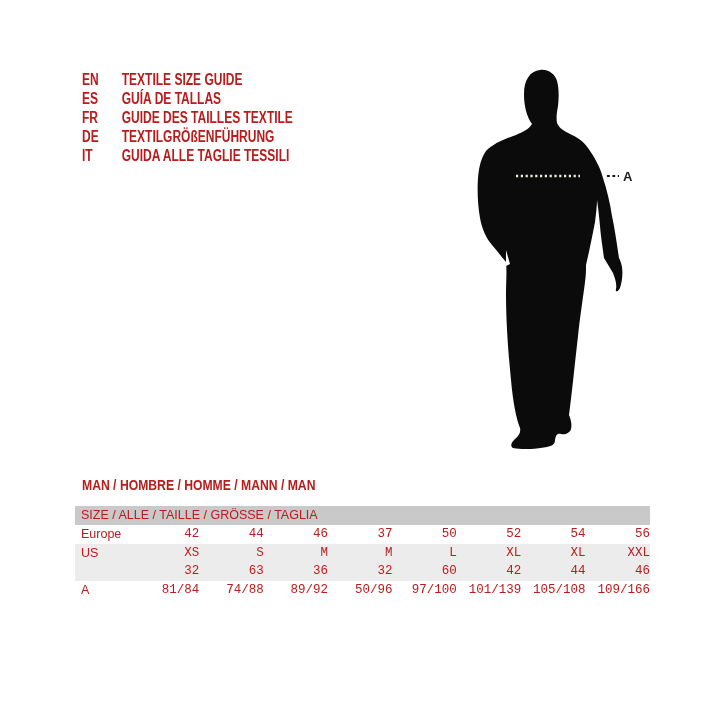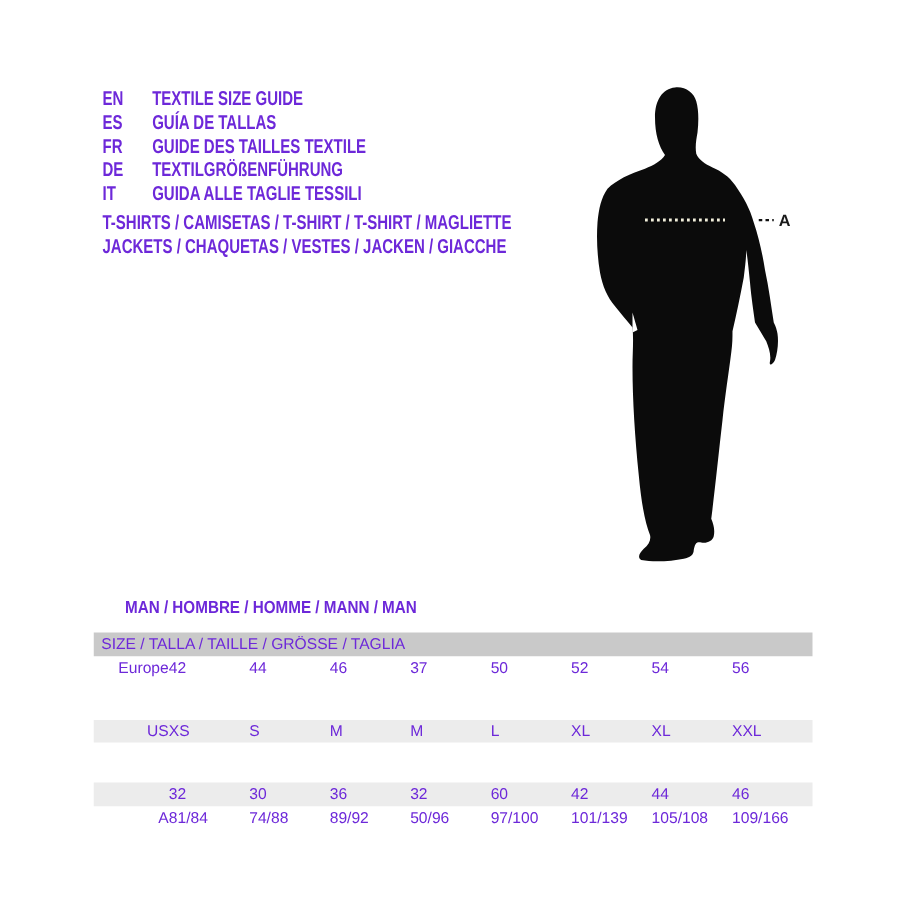--- a/index.html
+++ b/index.html
@@ -1,47 +1,47 @@
 <!DOCTYPE html>
 <html><head>
 <meta charset="utf-8">
 <style>
   html,body{margin:0;padding:0;background:#ffffff;}
   .canvas{
     position:relative;width:720px;height:720px;background:#ffffff;
-    font-family:"Liberation Sans",sans-serif;color:#6d28d9;overflow:hidden;
+    font-family:"Liberation Sans",sans-serif;color:#b91c1c;overflow:hidden;
   }
   .cond{transform:scaleX(0.75);transform-origin:0 0;}
   .cond2{transform:scaleX(0.87);transform-origin:0 0;}
 
   
   .lang-block{position:absolute;left:82px;top:70px;width:420px;}
   .lang-row{display:flex;line-height:19px;font-size:16px;font-weight:bold;white-space:nowrap;}
   .lang-code{width:53px;flex:0 0 53px;}
 
   
   .category-block{position:absolute;left:82px;top:169px;width:480px;}
   .category-line{line-height:19px;font-size:16px;font-weight:bold;white-space:nowrap;}
 
   
   .figure-wrap{position:absolute;left:440px;top:20px;width:280px;height:460px;}
   .figure-wrap svg{display:block;width:280px;height:460px;}
   .measure-label-text{font-family:"Liberation Sans",sans-serif;font-size:13px;font-weight:600;fill:#1a1a1a;}
 
   
-  .section-title{position:absolute;left:100px;top:476px;width:420px;}
+  .section-title{position:absolute;left:82px;top:476px;width:420px;}
   .section-title .inner{font-size:14px;font-weight:bold;line-height:19px;white-space:nowrap;}
 
   
   .size-table{position:absolute;left:75px;top:506px;width:575px;font-size:12.5px;}
   .thead{height:19px;line-height:19px;background:#c9c9c9;padding-left:6px;white-space:nowrap;}
   .trow{display:flex;height:18.5px;line-height:18.5px;}
-  .trow.stripe{background:#ececec;margin-top:32px;}
-  .tlabel{width:54px;flex:0 0 54px;padding-left:6px;text-align:right;}
-  .tcell{flex:1;text-align:left;}
+  .trow.stripe{background:#ececec;}
+  .tlabel{width:54px;flex:0 0 54px;padding-left:6px;text-align:left;}
+  .tcell{flex:1;text-align:right;font-family:Liberation Mono, monospace;}
 
   
   .footnote{position:absolute;left:82px;top:604px;width:480px;}
   .footnote .inner{font-size:14px;font-weight:bold;line-height:19px;white-space:nowrap;}
 </style>
 </head>
 <body>
 
 <div class="canvas">
 
@@ -63,26 +63,20 @@
         <span class="lang-code">DE</span>
         <span class="lang-label">TEXTILGRÖßENFÜHRUNG</span>
       </div>
       <div class="lang-row">
         <span class="lang-code">IT</span>
         <span class="lang-label">GUIDA ALLE TAGLIE TESSILI</span>
       </div>
     </div>
   </div>
 
-  <div class="category-block">
-    <div class="cond">
-      <div class="category-line">T-SHIRTS / CAMISETAS / T-SHIRT / T-SHIRT / MAGLIETTE</div>
-      <div class="category-line">JACKETS / CHAQUETAS / VESTES / JACKEN / GIACCHE</div>
-    </div>
-  </div>
 
   <div class="figure-wrap">
     <svg viewBox="0 0 280 460" xmlns="http://www.w3.org/2000/svg">
       <path d="M 100 50
                C 90 51 84 60 84 74
                C 84 87 87 97 92 104
                C 89 109 83 112 76 115
                C 64 119 53 124 46 131
                C 41 138 39 147 38 158
                C 37 172 38 186 40 198
@@ -124,21 +118,21 @@
       <line x1="167" y1="156" x2="179" y2="156" stroke-width="1.8" stroke-dasharray="2.8 2.6" stroke="#111111"></line>
       <text class="measure-label-text" x="183" y="161">A</text>
     </svg>
   </div>
 
   <div class="section-title">
     <div class="inner cond2">MAN / HOMBRE / HOMME / MANN / MAN</div>
   </div>
 
   <div class="size-table">
-    <div class="thead">SIZE / TALLA / TAILLE / GRÖSSE / TAGLIA</div>
+    <div class="thead">SIZE / ALLE / TAILLE / GRÖSSE / TAGLIA</div>
 
     <div class="trow">
       <div class="tlabel">Europe</div>
       <div class="tcell">42</div>
       <div class="tcell">44</div>
       <div class="tcell">46</div>
       <div class="tcell">37</div>
       <div class="tcell">50</div>
       <div class="tcell">52</div>
       <div class="tcell">54</div>
@@ -153,21 +147,21 @@
       <div class="tcell">M</div>
       <div class="tcell">L</div>
       <div class="tcell">XL</div>
       <div class="tcell">XL</div>
       <div class="tcell">XXL</div>
     </div>
 
     <div class="trow stripe">
       <div class="tlabel"></div>
       <div class="tcell">32</div>
-      <div class="tcell">30</div>
+      <div class="tcell">63</div>
       <div class="tcell">36</div>
       <div class="tcell">32</div>
       <div class="tcell">60</div>
       <div class="tcell">42</div>
       <div class="tcell">44</div>
       <div class="tcell">46</div>
     </div>
 
     <div class="trow">
       <div class="tlabel">A</div>

